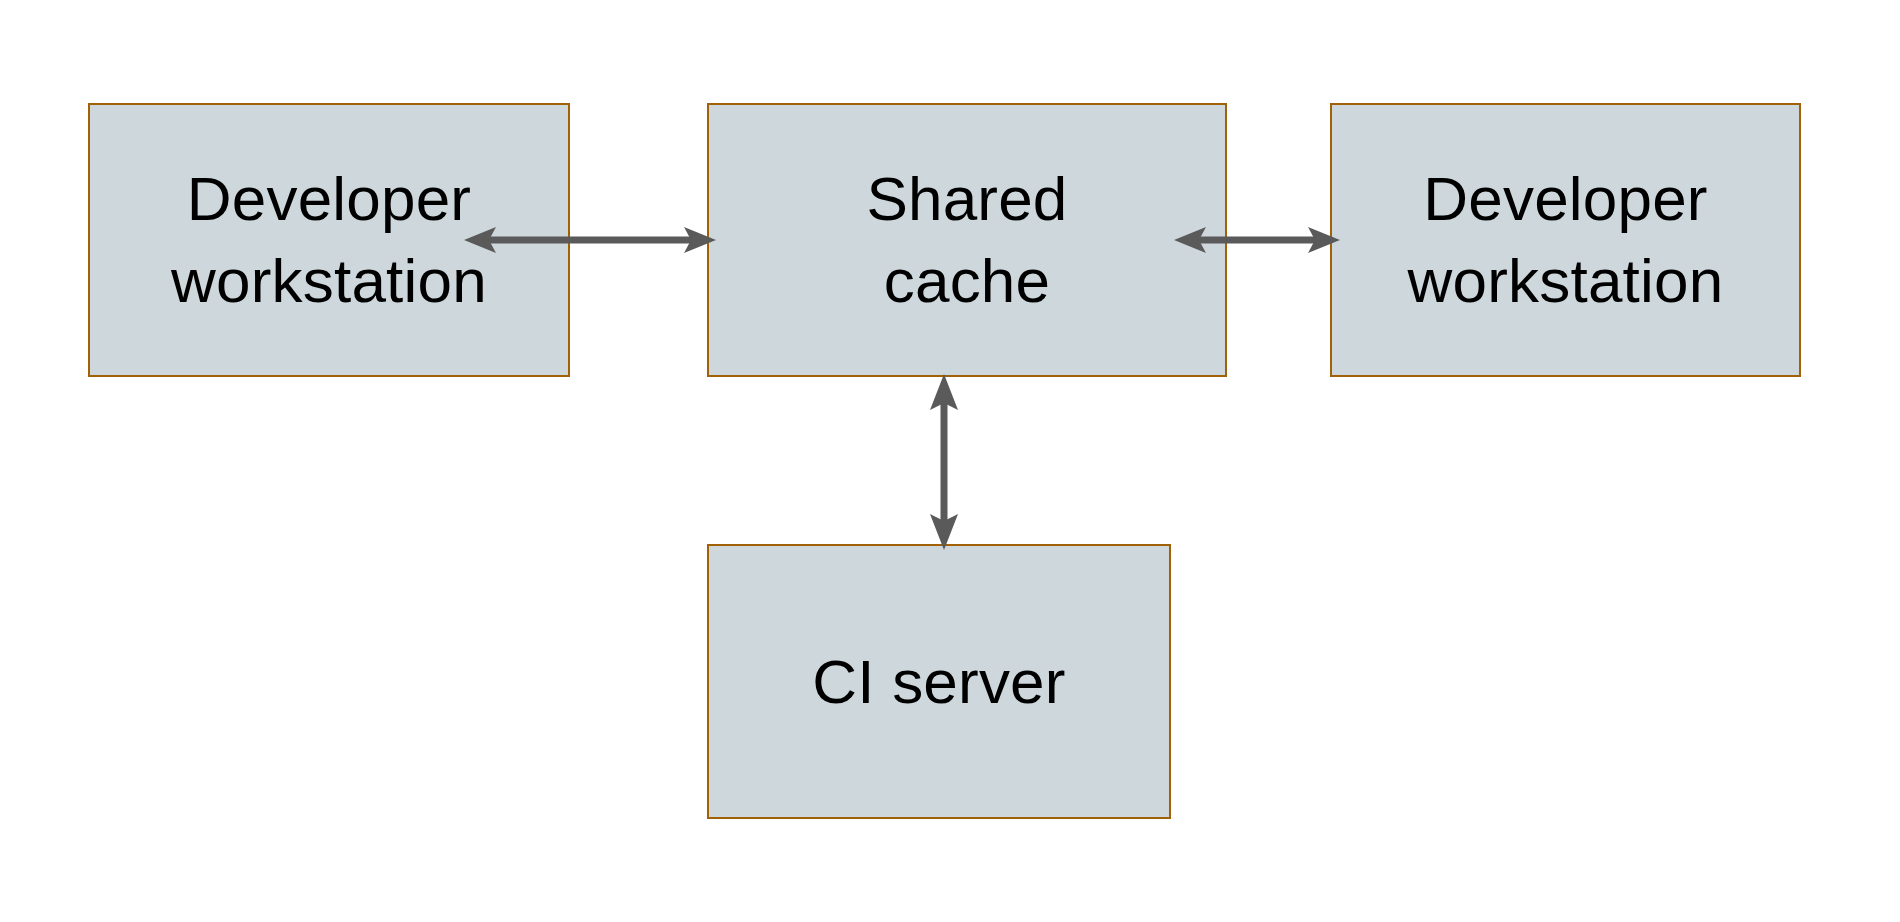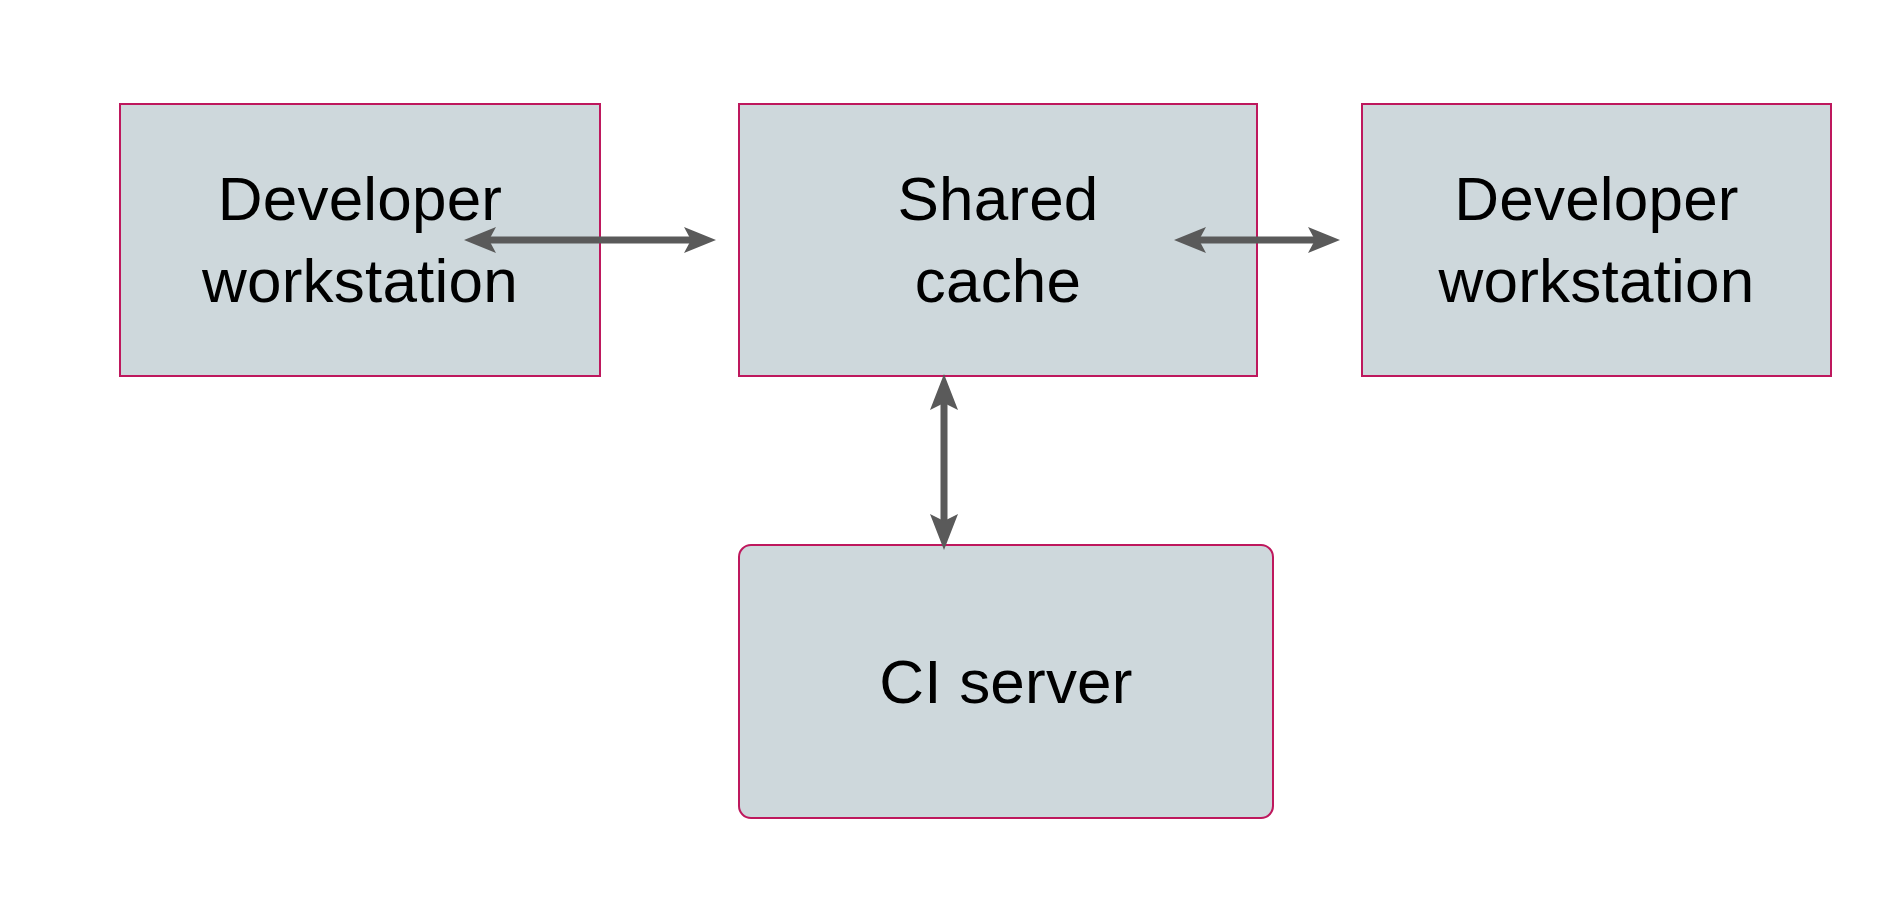--- a/index.html
+++ b/index.html
@@ -15,41 +15,40 @@
     position: relative;
     width: 1900px;
     height: 922px;
     background: #ffffff;
     overflow: hidden;
   }
   .node {
     position: absolute;
     box-sizing: border-box;
     background: #ced8dc;
-    border: 2px solid #be185d;
+    border: 2px solid #a16207;
     display: flex;
     align-items: center;
     justify-content: center;
     text-align: center;
-    margin-left: 31px;
   }
   .node-label {
     font-size: 62px;
     line-height: 1.32;
     color: #000000;
     letter-spacing: 0.2px;
     font-weight: 400;
     white-space: pre-line;
     padding: 0 6px;
   }
   
   #node-dev-left   { left: 88px;  top: 103px; width: 482px; height: 274px; }
   #node-shared     { left: 707px; top: 103px; width: 520px; height: 274px; }
   #node-dev-right  { left: 1330px;top: 103px; width: 471px; height: 274px; }
-  #node-ci         { left: 707px; top: 544px; width: 536px; height: 275px; border-radius: 13px; }
+  #node-ci         { left: 707px; top: 544px; width: 464px; height: 275px; }
 
   .edge {
     position: absolute;
   }
   #edge-left-shared  { left: 462px; top: 212px; width: 256px; height: 56px; }
   #edge-shared-right { left: 1172px; top: 212px; width: 170px; height: 56px; }
   #edge-shared-ci    { left: 916px; top: 372px; width: 56px; height: 180px; }
   .edge svg { display: block; width: 100%; height: 100%; overflow: visible; }
 </style>
 </head>

